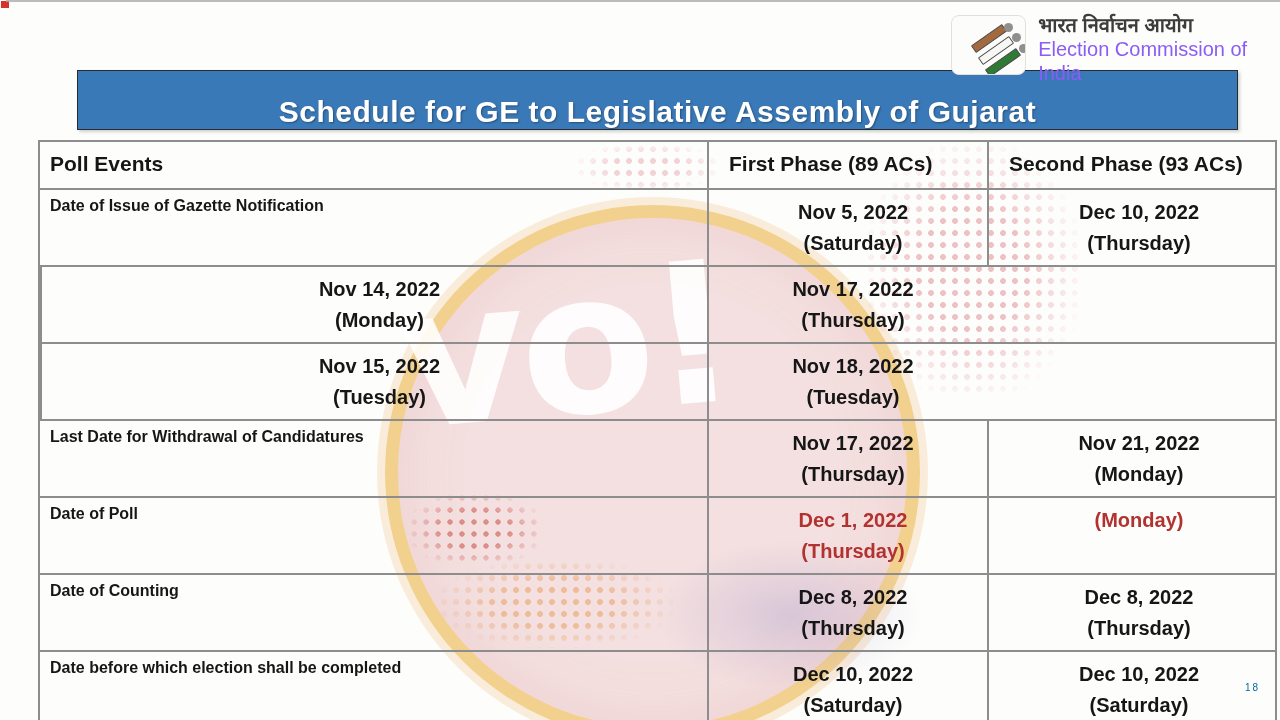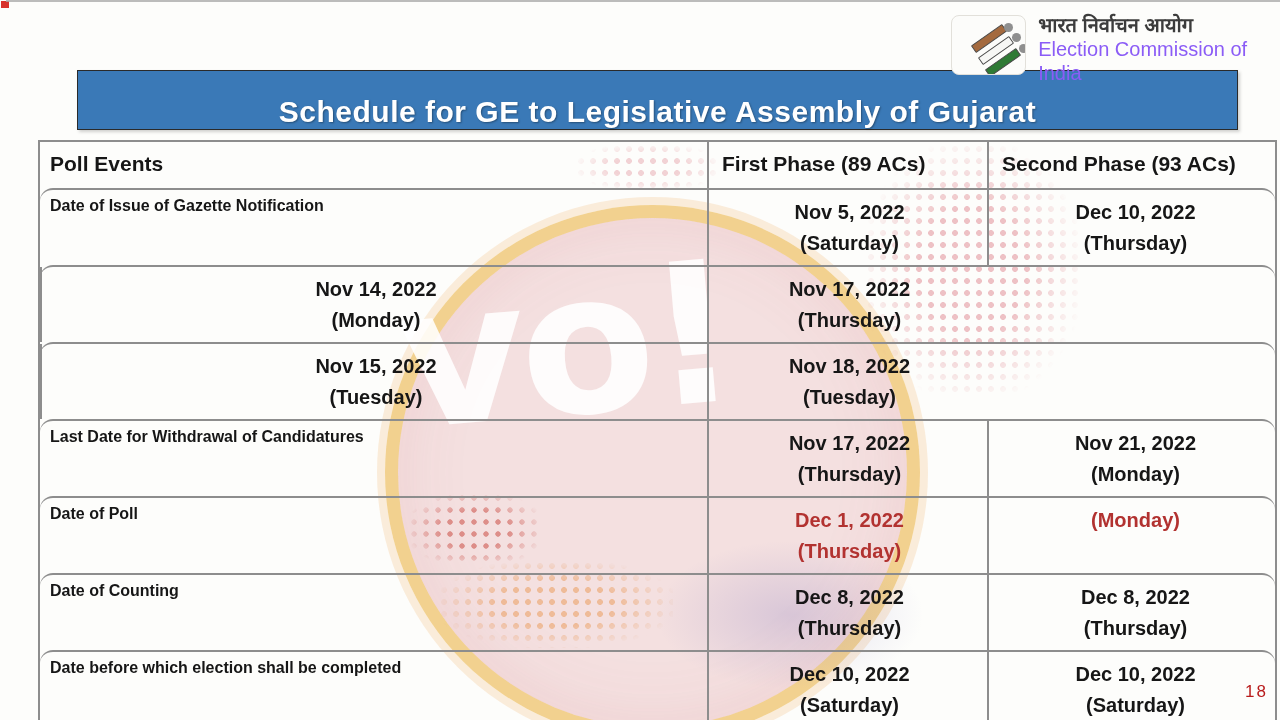--- a/index.html
+++ b/index.html
@@ -46,21 +46,21 @@
   .dots-d{left:438px;top:560px;width:235px;height:88px;background-image:radial-gradient(circle, rgba(233,150,80,0.5) 2.6px, transparent 3.2px);}
   .wm-blob{
     left:655px;top:540px;width:270px;height:150px;
     background:radial-gradient(ellipse at center, rgba(118,108,186,0.22), transparent 70%);
   }
   
   .corner-dot{position:absolute;left:1px;top:1px;width:8px;height:7px;background:#d8322b;z-index:3;}
   .top-hairline{position:absolute;left:6px;top:0;width:1274px;height:2px;background:#ababab;opacity:.8;z-index:3;}
   .page-num{
     position:absolute;left:1245px;top:682px;z-index:2;
-    font-size:17px;color:#b91c1c;letter-spacing:2px;
+    font-size:10px;color:#0369a1;letter-spacing:2px;
   }
   
   .logo{position:absolute;left:951px;top:4px;z-index:2;display:flex;align-items:center;}
   .logo-icon{
     position:relative;width:80px;height:60px;background:#fcfcfa;
     border:1px solid #e2e0da;border-radius:8px;overflow:hidden;
   }
   .bar{position:absolute;width:38px;height:9px;border:1.5px solid #4a4a4a;transform:rotate(-35deg);border-radius:1px;}
   .bar-saffron{left:18px;top:18px;background:#a46a3f;}
   .bar-white{left:25px;top:30px;background:#f7f7f5;}
@@ -84,24 +84,24 @@
     font-size:30px;font-weight:bold;color:#fff;
     text-shadow:1px 1px 2px rgba(0,0,0,0.35);
     letter-spacing:.5px;
   }
   
   .sched{
     position:absolute;left:38px;top:140px;width:1239px;z-index:1;
     border:2px solid var(--border);
     background:transparent;
   }
-  .trow{display:grid;grid-template-columns:667px 280px 292px;height:77px;border-top:2px solid var(--border);border-radius:13px;}
+  .trow{display:grid;grid-template-columns:667px 280px 292px;height:77px;border-top:2px solid var(--border);}
   .trow.thead{height:46px;border-top:none;}
   .cell{padding:7px 10px 0 10px;overflow:hidden;}
-  .c2,.c3{border-left:2px solid var(--border);padding-left:13px;}
+  .c2,.c3{border-left:2px solid var(--border);padding-left:20px;}
   .thead .cell{font-size:21px;font-weight:bold;padding-top:10px;}
   .ev{font-size:16px;font-weight:bold;}
   .date span{display:block;font-size:20px;font-weight:bold;line-height:31px;text-align:center;}
   .trow.red .date span{color:var(--red);}
 </style>
 </head>
 <body>
 
 <div class="wm wm-circle"></div>
 <div class="wm dots dots-a"></div>

